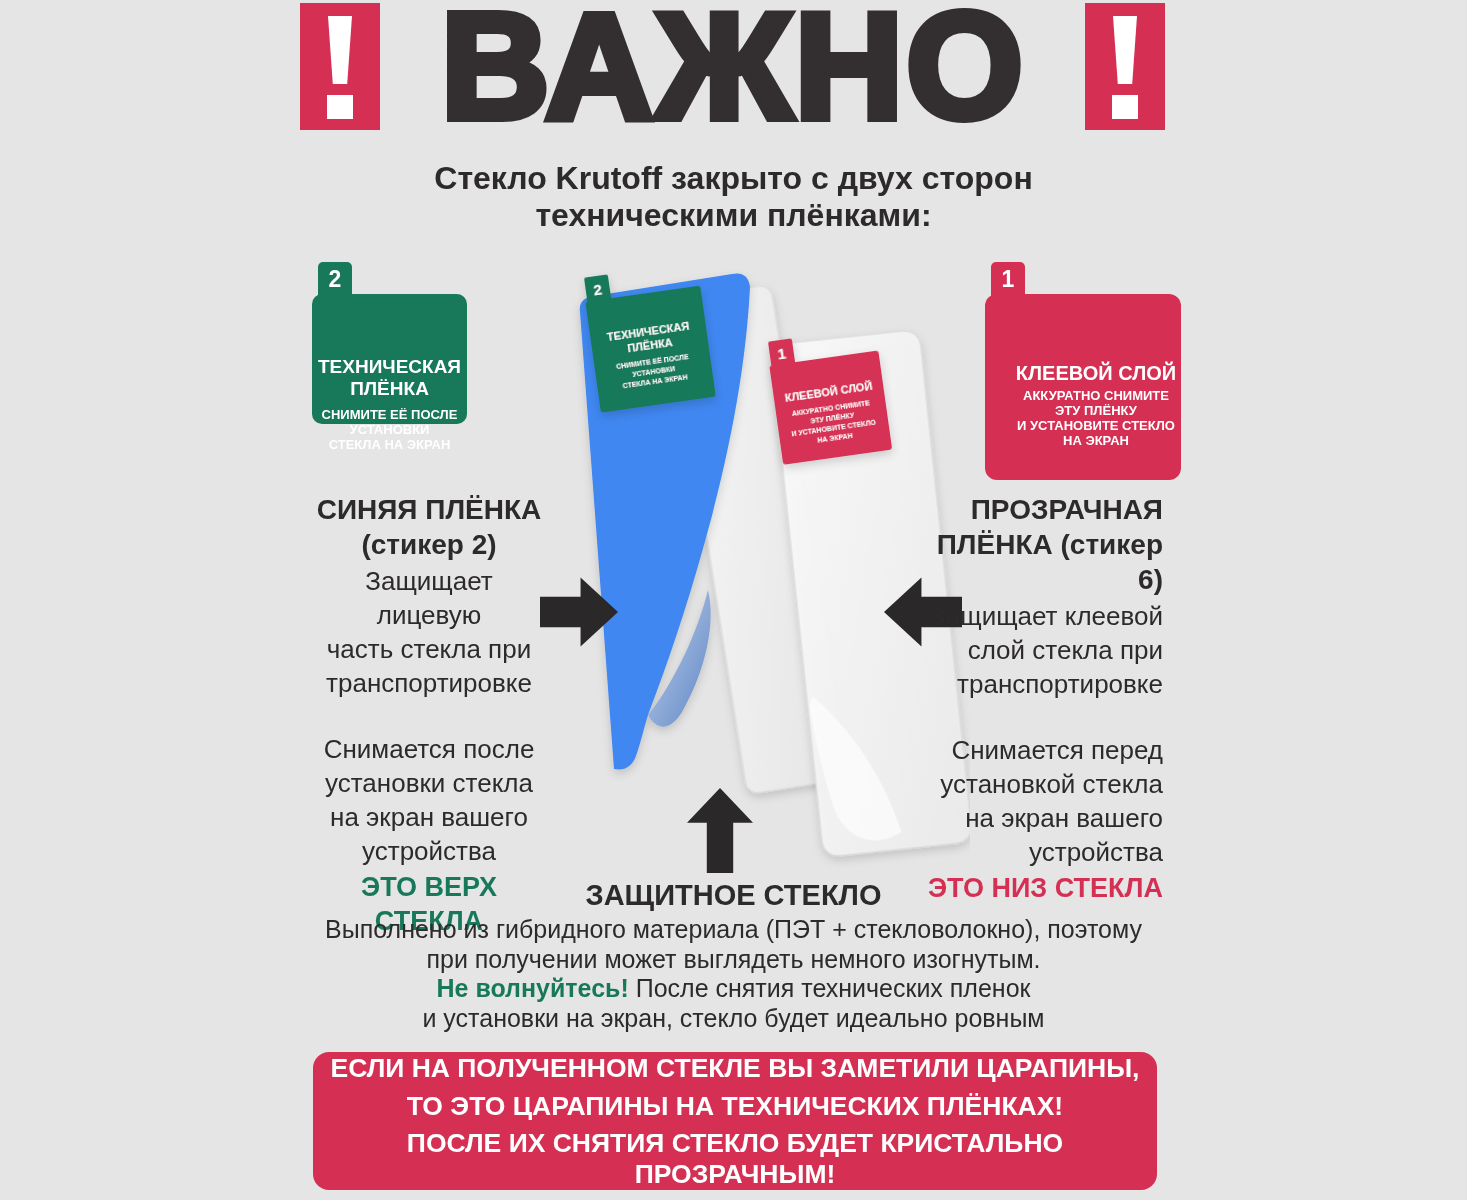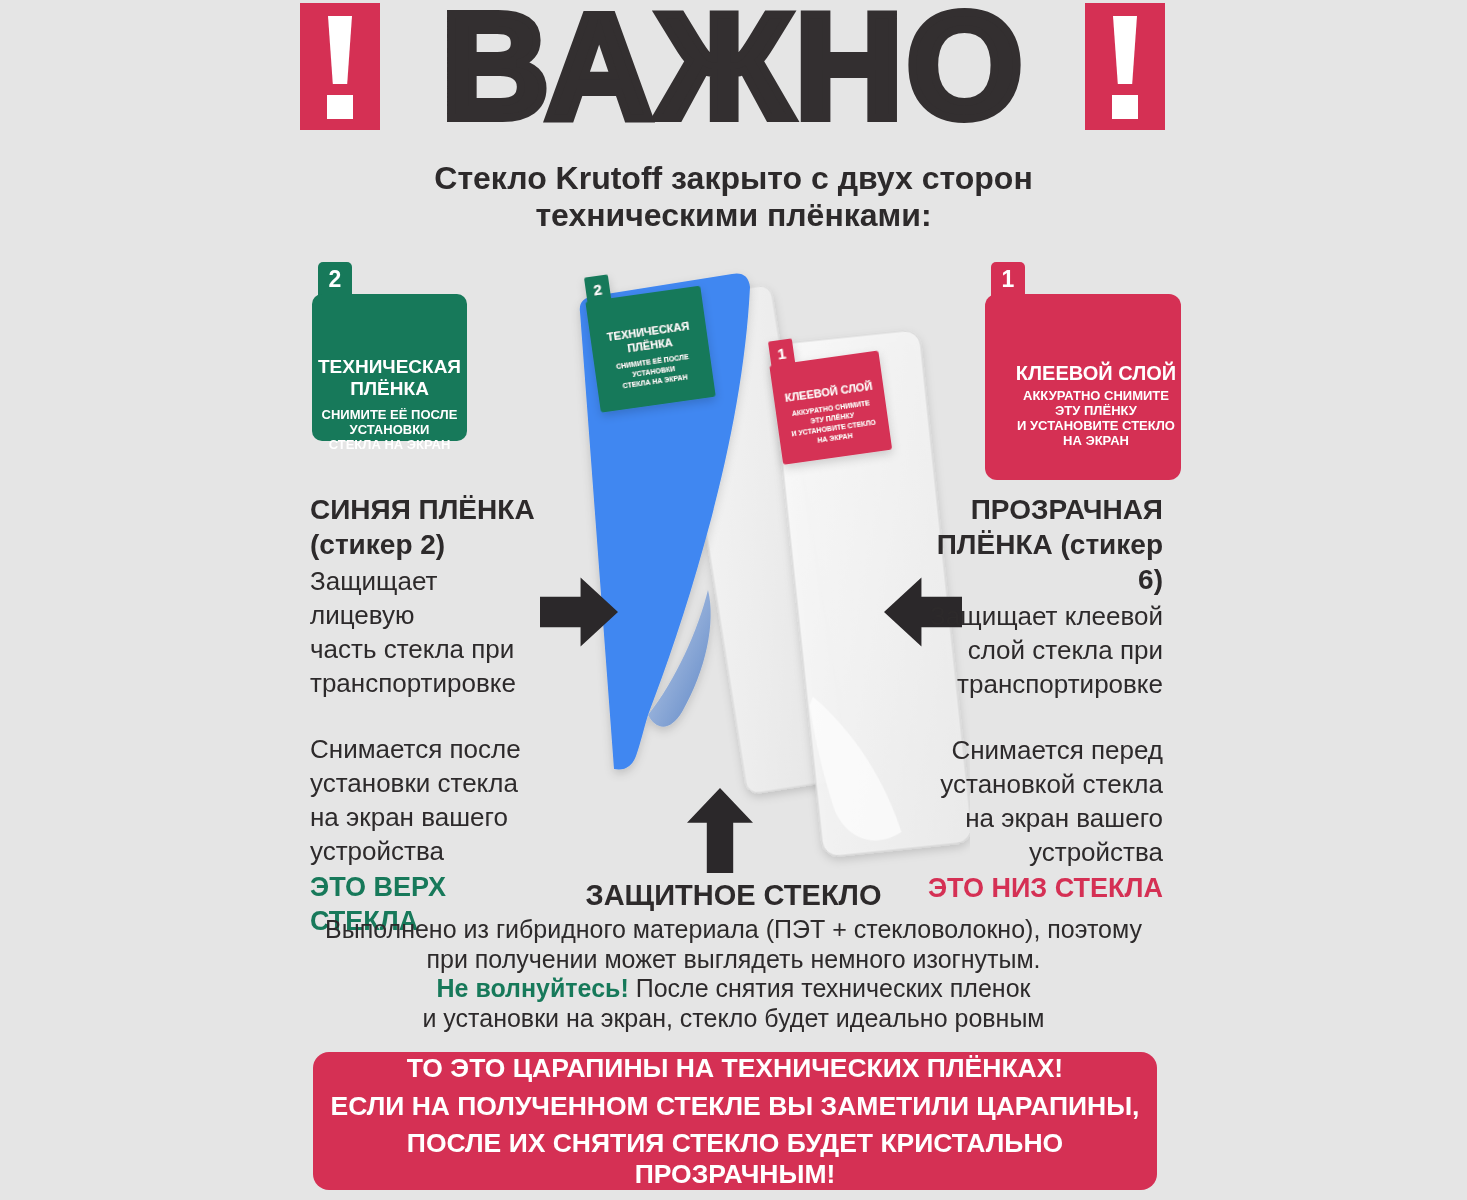--- a/index.html
+++ b/index.html
@@ -24,21 +24,21 @@
   
   .tab{width:34px;height:36px;border-radius:5px 5px 0 0;color:#fff;font-weight:bold;
        font-size:23px;text-align:center;line-height:34px;}
   .sticker-body{border-radius:10px;color:#fff;text-align:center;}
   .sticker-title{font-weight:bold;font-size:19px;line-height:22px;margin-top:0;}
   .sticker-small{font-weight:bold;font-size:13px;line-height:15px;margin-top:7px;}
   .green{background:var(--green);}
   .red{background:var(--red);}
 
   
-  .col{width:238px;font-size:26px;line-height:34px;}
+  .col{width:238px;font-size:26px;line-height:34px;text-align:center;}
   .col h3{margin:0 0 2px 0;font-size:28px;line-height:35px;font-weight:bold;color:#2d2a2b;}
   .col .p2{margin-top:32px;}
   .col .foot{font-weight:bold;font-size:27px;margin-top:2px;}
   .col-right{text-align:right;}
   .foot-green{color:var(--green);}
   .foot-red{color:var(--red);}
 
   
   .arrow{background:#2b282a;}
   .arrow-right{width:78px;height:80px;
@@ -71,21 +71,21 @@
     <div class="excl-bar"></div>
     <div class="excl-dot"></div>
   </div>
   <div class="abs title-word">ВАЖНО</div>
   <div class="abs subtitle pre">Стекло Krutoff закрыто с двух сторон
 техническими плёнками:</div>
 
   <div class="abs tab green" style="left:318px;top:262px;">
     <span>2</span>
   </div>
-  <div class="abs sticker-body green" style="left:312px;top:294px;width:155px;height:147px;">
+  <div class="abs sticker-body green" style="left:312px;top:294px;width:155px;height:130px;">
     <div class="sticker-title pre" style="margin-top:62px;">ТЕХНИЧЕСКАЯ
 ПЛЁНКА</div>
     <div class="sticker-small pre">СНИМИТЕ ЕЁ ПОСЛЕ
 УСТАНОВКИ
 СТЕКЛА НА ЭКРАН</div>
   </div>
 
   <div class="abs tab red" style="left:991px;top:262px;">
     <span>1</span>
   </div>
@@ -192,18 +192,18 @@
 
   <div class="abs glass-para">
     <div>Выполнено из гибридного материала (ПЭТ + стекловолокно), поэтому</div>
     <div>при получении может выглядеть немного изогнутым.</div>
     <div><span class="accent-green">Не волнуйтесь!</span><span> После снятия технических пленок</span></div>
     <div>и установки на экран, стекло будет идеально ровным</div>
   </div>
   <div class="abs glass-head">ЗАЩИТНОЕ СТЕКЛО</div>
 
   <div class="abs banner">
+    <div>ЕСЛИ НА ПОЛУЧЕННОМ СТЕКЛЕ ВЫ ЗАМЕТИЛИ ЦАРАПИНЫ,</div>
     <div>ТО ЭТО ЦАРАПИНЫ НА ТЕХНИЧЕСКИХ ПЛЁНКАХ!</div>
-    <div>ЕСЛИ НА ПОЛУЧЕННОМ СТЕКЛЕ ВЫ ЗАМЕТИЛИ ЦАРАПИНЫ,</div>
     <div>ПОСЛЕ ИХ СНЯТИЯ СТЕКЛО БУДЕТ КРИСТАЛЬНО ПРОЗРАЧНЫМ!</div>
   </div>
 
 </div>
 
 </body></html>

